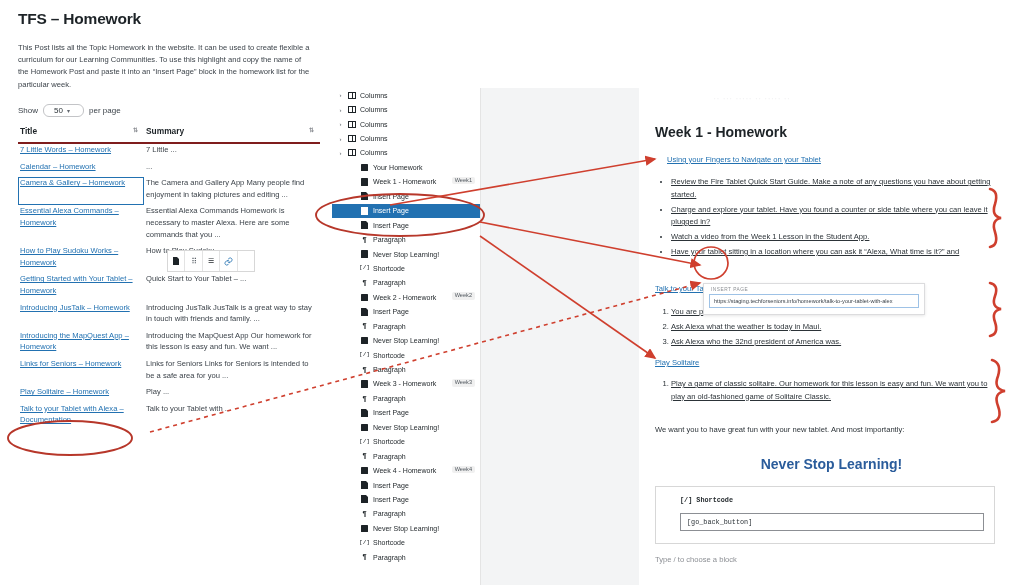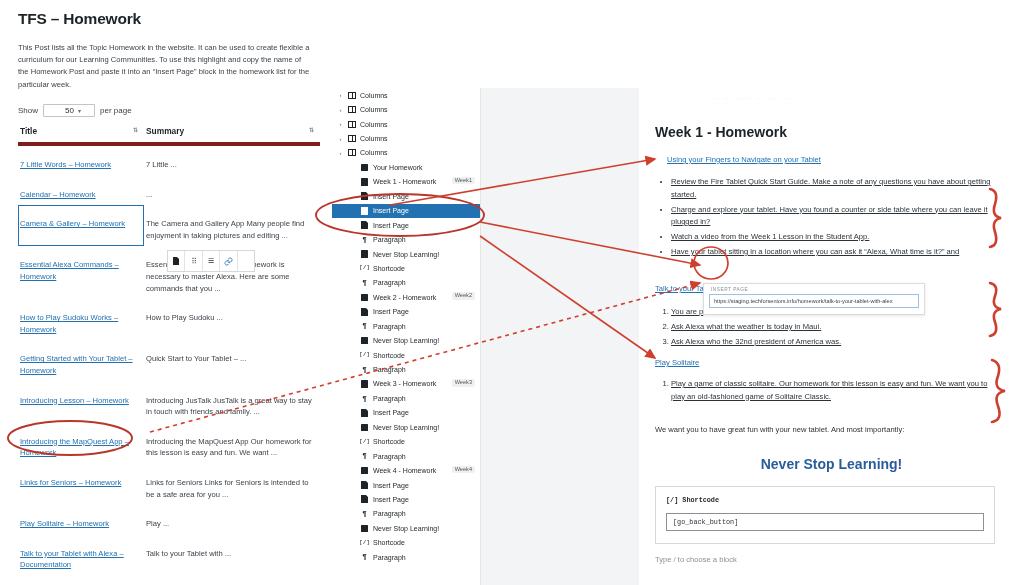--- a/index.html
+++ b/index.html
@@ -23,42 +23,42 @@
   }
   .intro{
     position:absolute;left:18px;top:42px;width:292px;
     font-size:7.6px;line-height:12.2px;color:#3c434a;
   }
   .showbar{
     position:absolute;left:18px;top:104px;
     font-size:8px;color:#3c434a;display:flex;align-items:center;gap:5px;
   }
   .select-box{
-    border:1px solid #c3c4c7;border-radius:1px;background:#fff;
-    padding:1px 3px 1px 21px;font-size:8px;color:#2c3338;
+    border:1px solid #c3c4c7;border-radius:6px;background:#fff;
+    padding:1px 3px 1px 10px;font-size:8px;color:#2c3338;
     display:inline-flex;align-items:center;gap:4px;min-width:26px;
   }
   .select-caret{font-size:6px;color:#646970;}
 
   table.posts{
     position:absolute;left:18px;top:122px;width:294px;
     border-collapse:collapse;table-layout:fixed;
   }
   table.posts th{
     text-align:left;font-size:8.4px;font-weight:bold;color:#1d2327;
-    padding:4px 2px 6px 2px;border-bottom:4px solid #7f1d1d;
+    padding:4px 2px 6px 2px;border-bottom:2px solid #7f1d1d;
     position:relative;
   }
   table.posts th.c-title{width:122px;}
   table.posts th.c-sum{width:172px;}
   .sort-ic{
     position:absolute;right:6px;top:5px;font-size:6px;color:#8c8f94;line-height:1;
   }
   table.posts td{
-    padding:13px 2px 5px 2px;font-size:7.6px;line-height:11.6px;
+    padding:0 2px 5px 2px;font-size:7.6px;line-height:11.6px;
     vertical-align:top;color:#3c434a;
   }
   td.c-title a{
     color:#2271b1;text-decoration:underline;
   }
   tr.sel-row td.c-title{
     outline:1.5px solid #2271b1;outline-offset:-1px;
   }
 
   
@@ -127,21 +127,21 @@
   ul.hw li,ol.hw li{margin-bottom:2.5px;text-decoration:underline;}
   .closing{
     position:absolute;left:16px;top:337px;width:330px;font-size:7.6px;color:#2c3338;
   }
   .nsl{
     position:absolute;left:0;right:0;top:368px;text-align:center;
     font-size:14px;font-weight:bold;color:#2a5c9b;
   }
   .sc-block{
     position:absolute;left:16px;top:398px;width:340px;
-    border:1px solid #d7d7d7;background:#fff;padding:9px 10px 12px 10px;box-sizing:border-box;
+    border:1px solid #d7d7d7;background:#fff;padding:9px 10px 12px 24px;box-sizing:border-box;
   }
   .sc-head{font-size:6.8px;font-weight:bold;color:#1d2327;font-family:"Liberation Mono", monospace;}
   .sc-input{
     margin-top:9px;border:1px solid #8c8f94;background:#fff;
     font-family:"Liberation Mono", monospace;font-size:6.8px;color:#2c3338;
     padding:4px 6px;
   }
   .type-hint{
     position:absolute;left:16px;top:467px;font-size:7.6px;color:#8c8f94;
   }
@@ -229,21 +229,21 @@
           </tr>
           <tr>
             <td class="c-title"><a>How to Play Sudoku Works – Homework</a></td>
             <td class="c-sum">How to Play Sudoku ...</td>
           </tr>
           <tr>
             <td class="c-title"><a>Getting Started with Your Tablet – Homework</a></td>
             <td class="c-sum">Quick Start to Your Tablet – ...</td>
           </tr>
           <tr>
-            <td class="c-title"><a>Introducing Lesson – Homework</a></td>
+            <td class="c-title"><a>Introducing JusTalk – Homework</a></td>
             <td class="c-sum">Introducing JusTalk JusTalk is a great way to stay in touch with friends and family. ...</td>
           </tr>
           <tr>
             <td class="c-title"><a>Introducing the MapQuest App – Homework</a></td>
             <td class="c-sum">Introducing the MapQuest App Our homework for this lesson is easy and fun. We want ...</td>
           </tr>
           <tr>
             <td class="c-title"><a>Links for Seniors – Homework</a></td>
             <td class="c-sum">Links for Seniors Links for Seniors is intended to be a safe area for you ...</td>
           </tr>

